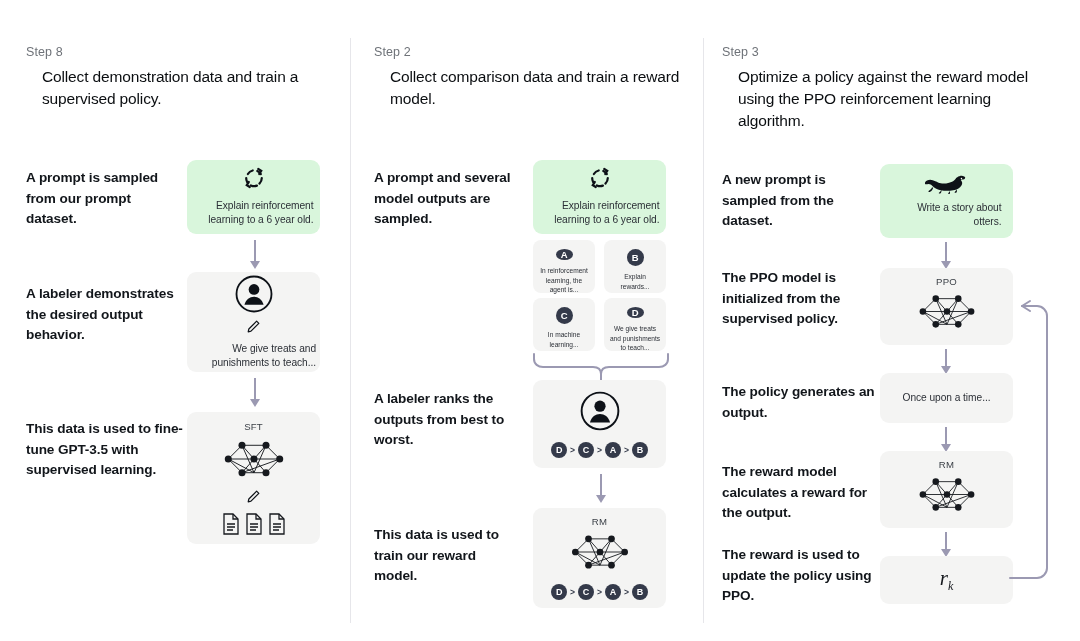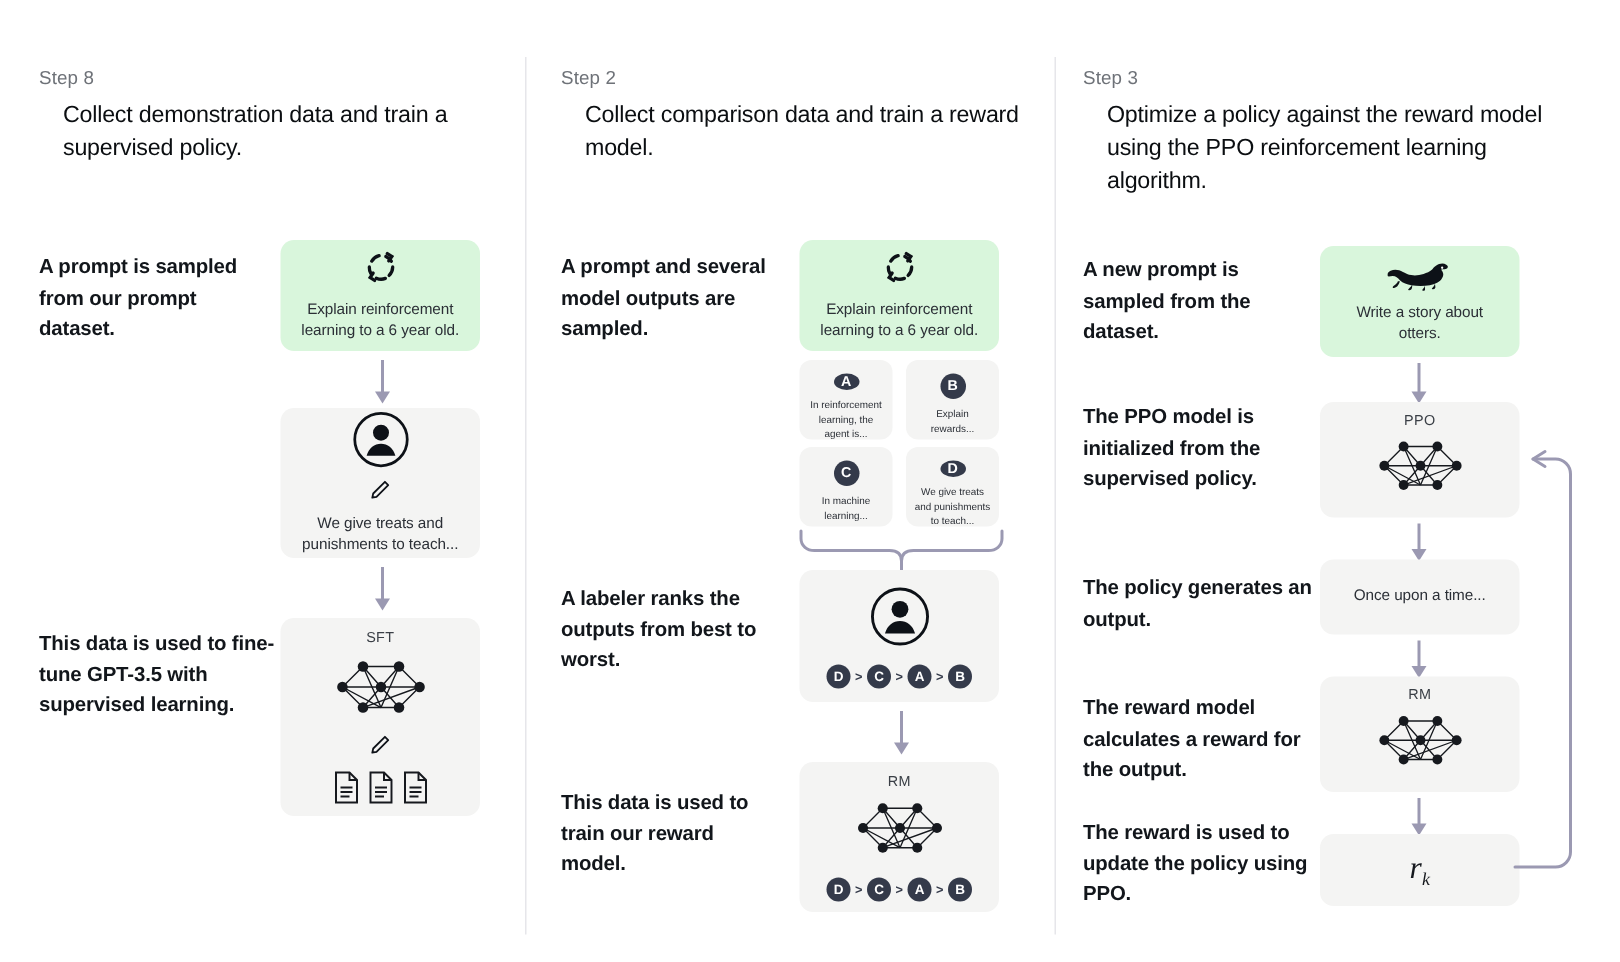--- a/index.html
+++ b/index.html
@@ -41,21 +41,21 @@
   }
 
   .panel {
     position: absolute; background: #f4f4f3; border-radius: 9px;
     display: flex; flex-direction: column; align-items: center;
     justify-content: center;
   }
   .panel.green { background: #d9f6dc; }
 
   .panel-cap {
-    font-size: 10.2px; color: #2b2f36; text-align: center;
+    font-size: 10.2px; color: #2b2f36; text-align: right;
     line-height: 1.34; letter-spacing: -.05px;
   }
   .panel-tag {
     font-size: 9.6px; color: #3a3f46; letter-spacing: .2px; text-align: right;
   }
 
   
   .arrow { position: absolute; width: 16px; display: flex;
            flex-direction: column; align-items: center; }
   .arrow .shaft { width: 2px; background: #9b99b2; }
@@ -106,20 +106,21 @@
 <div class="board">
 
   <div class="divider" id="div1"></div>
   <div class="divider" id="div2"></div>
 
   <div class="col" id="col1">
     <div class="step-label">Step 8</div>
     <div class="step-title" style="width:290px">Collect demonstration data and train a supervised policy.</div>
 
     <div class="desc" style="top:168px; left:0; width:150px">A prompt is sampled from our prompt dataset.</div>
+    <div class="desc" style="top:284px; left:0; width:160px">A labeler demonstrates the desired output behavior.</div>
     <div class="desc" style="top:419px; left:0; width:160px">This data is used to fine-tune GPT-3.5 with supervised learning.</div>
 
     <div class="panel green" style="left:161px; top:160px; width:133px; height:74px">
       <span>
         <svg width="22" height="22" viewBox="0 0 24 24" fill="none" stroke="#0d1117" stroke-width="2.4" stroke-linecap="round">
           <path d="M20.5 12a8.5 8.5 0 0 1-2.6 6.1"></path>
           <path d="M15.2 20.3a8.5 8.5 0 0 1-6.6-.2"></path>
           <path d="M4.6 16.6A8.5 8.5 0 0 1 3.5 12"></path>
           <path d="M5.3 7.7A8.5 8.5 0 0 1 10.6 3.8"></path>
           <path d="M15.5 4.4a8.5 8.5 0 0 1 4 3.4"></path>

